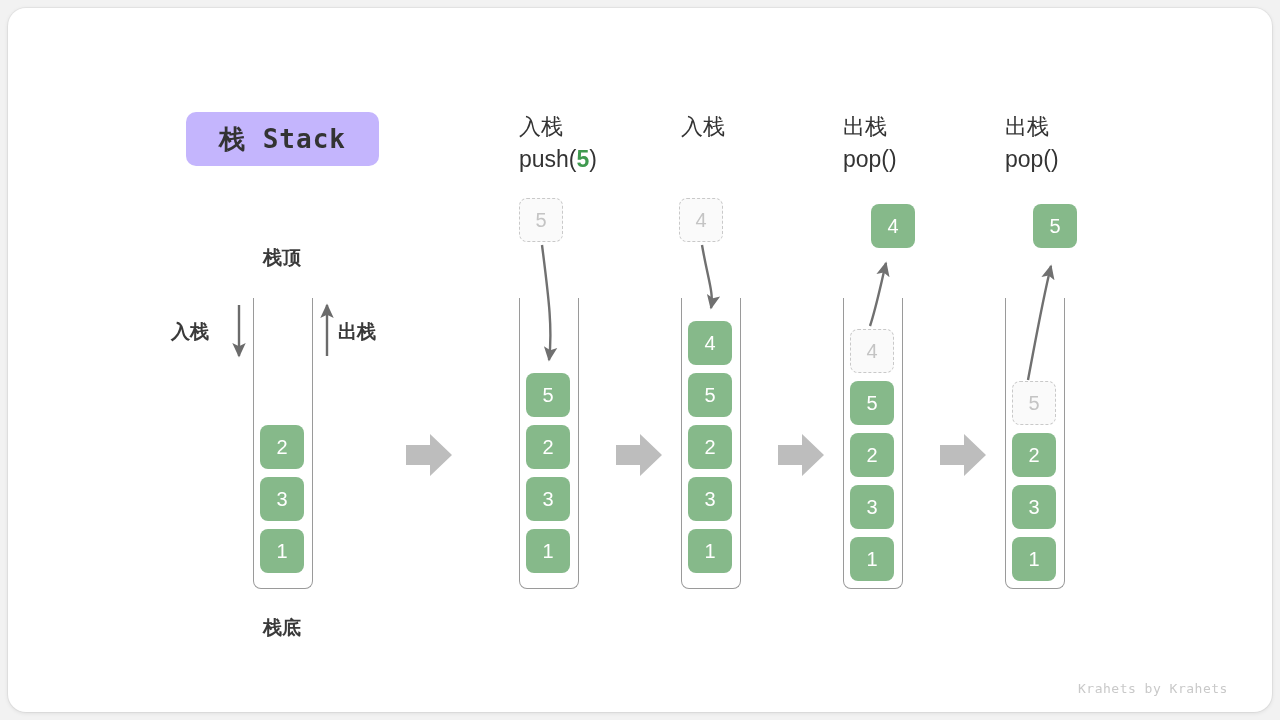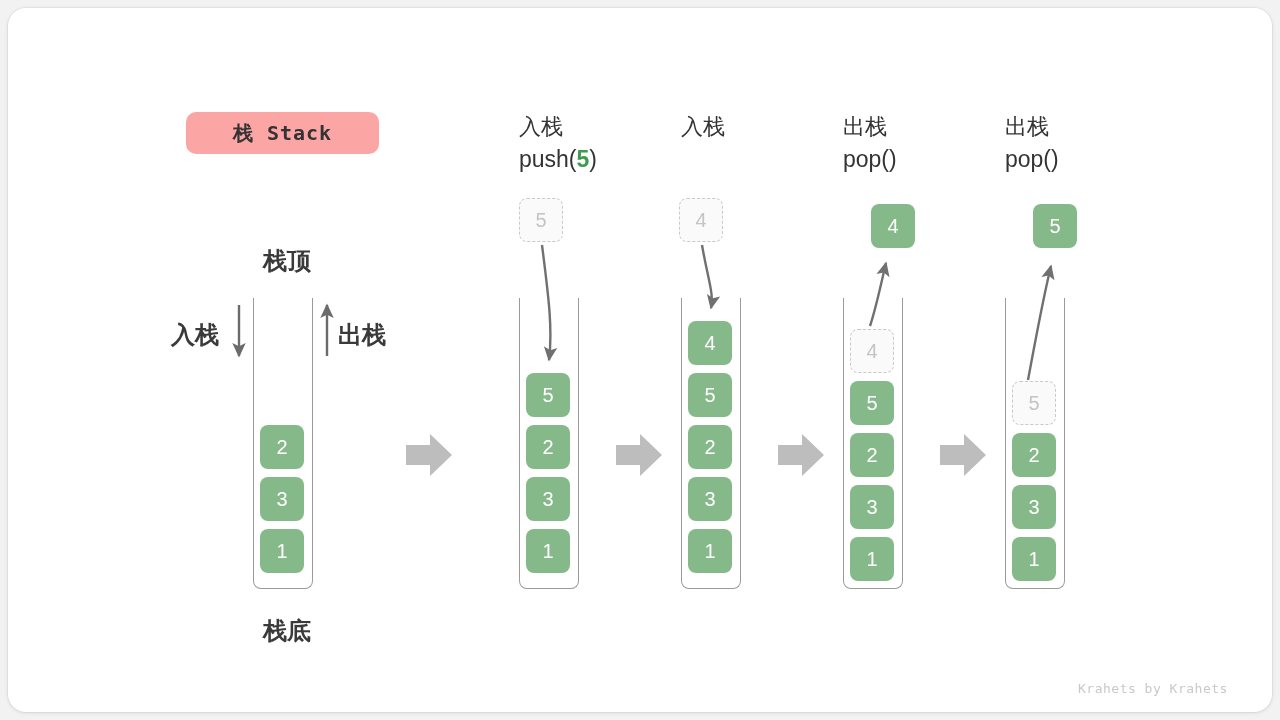--- a/index.html
+++ b/index.html
@@ -11,31 +11,31 @@
   }
   #card{
     position:absolute;left:8px;top:8px;width:1264px;height:704px;
     background:#ffffff;border-radius:18px;
     box-shadow:0 1px 4px rgba(0,0,0,0.10), 0 0 0 1px rgba(0,0,0,0.04);
   }
   .stage{position:absolute;left:0;top:0;width:1264px;height:704px;}
 
   
   #title-chip{
-    position:absolute;left:178px;top:104px;width:193px;height:42px;
-    background:#fca5a5;border-radius:10px;
+    position:absolute;left:178px;top:104px;width:193px;height:54px;
+    background:#c4b5fd;border-radius:10px;
     display:flex;align-items:center;justify-content:center;
     font-family:"DejaVu Sans Mono","Liberation Mono",monospace;
-    font-size:20px;font-weight:bold;color:#333333;letter-spacing:1px;
+    font-size:26px;font-weight:bold;color:#333333;letter-spacing:1px;
     white-space:pre;
   }
 
   
   .cn-label{
-    position:absolute;font-size:24px;font-weight:bold;color:#3a3a3a;
+    position:absolute;font-size:19px;font-weight:bold;color:#3a3a3a;
     font-family:"Liberation Sans","DejaVu Sans",sans-serif;white-space:nowrap;
   }
   #label-top{left:255px;top:237px;}
   #label-bottom{left:255px;top:607px;}
   #label-push-side{left:163px;top:311px;}
   #label-pop-side{left:330px;top:311px;}
 
   
   .step-caption{
     position:absolute;width:170px;text-align:left;

